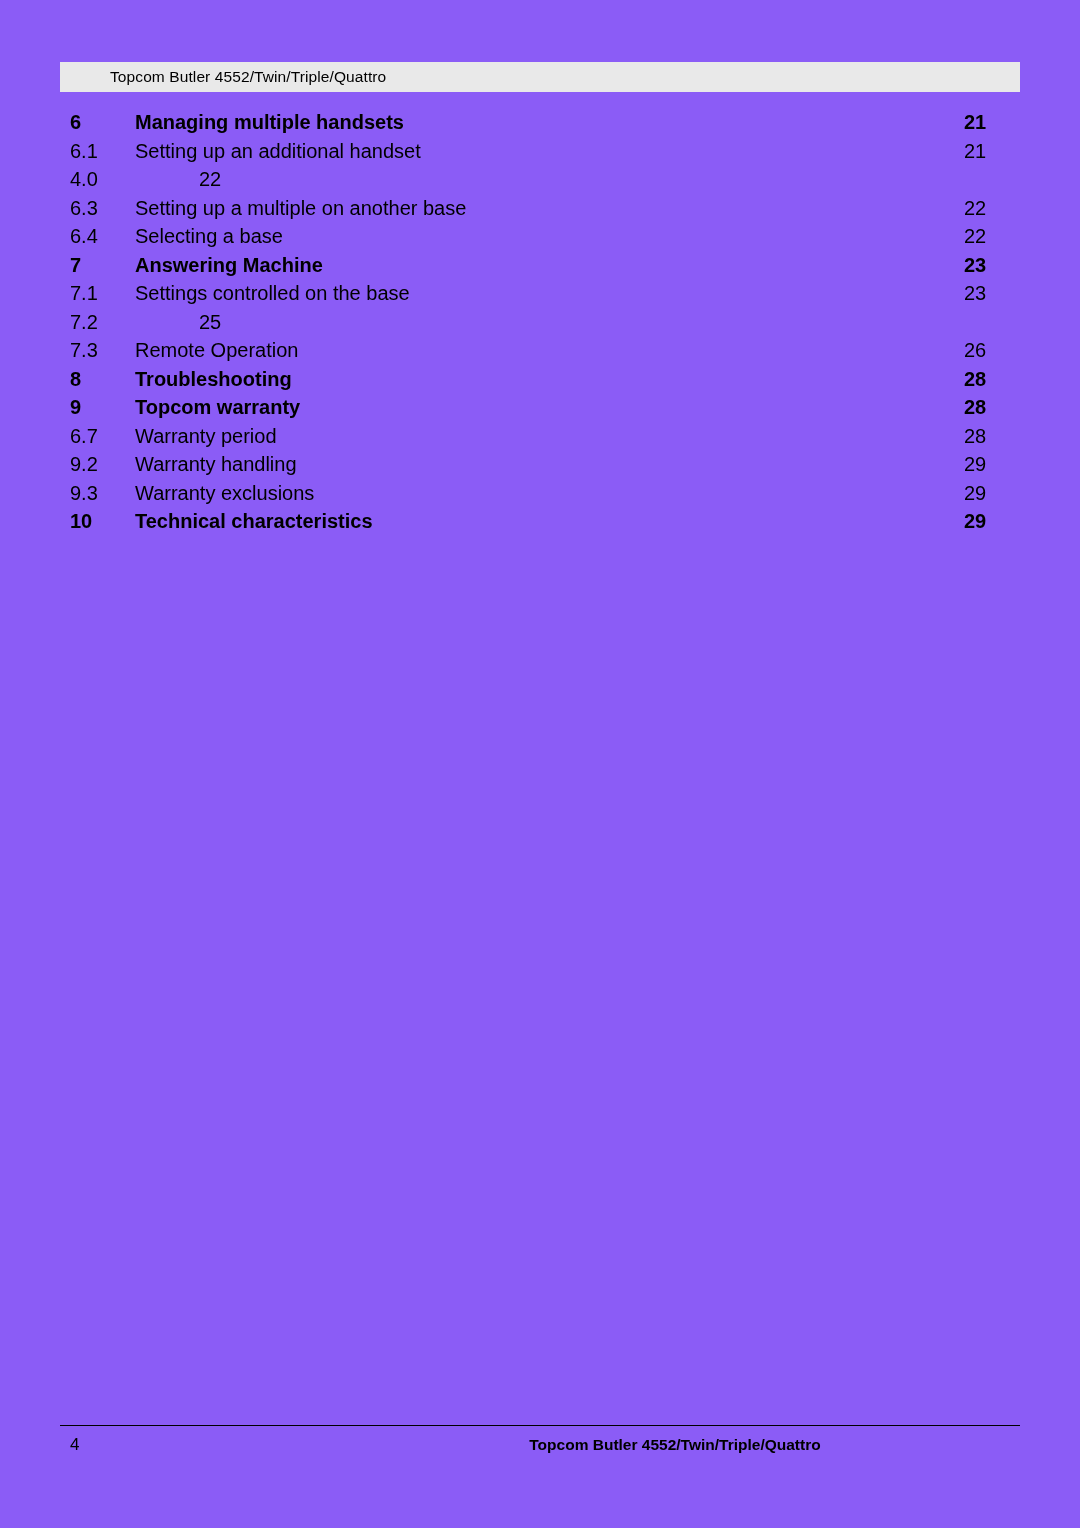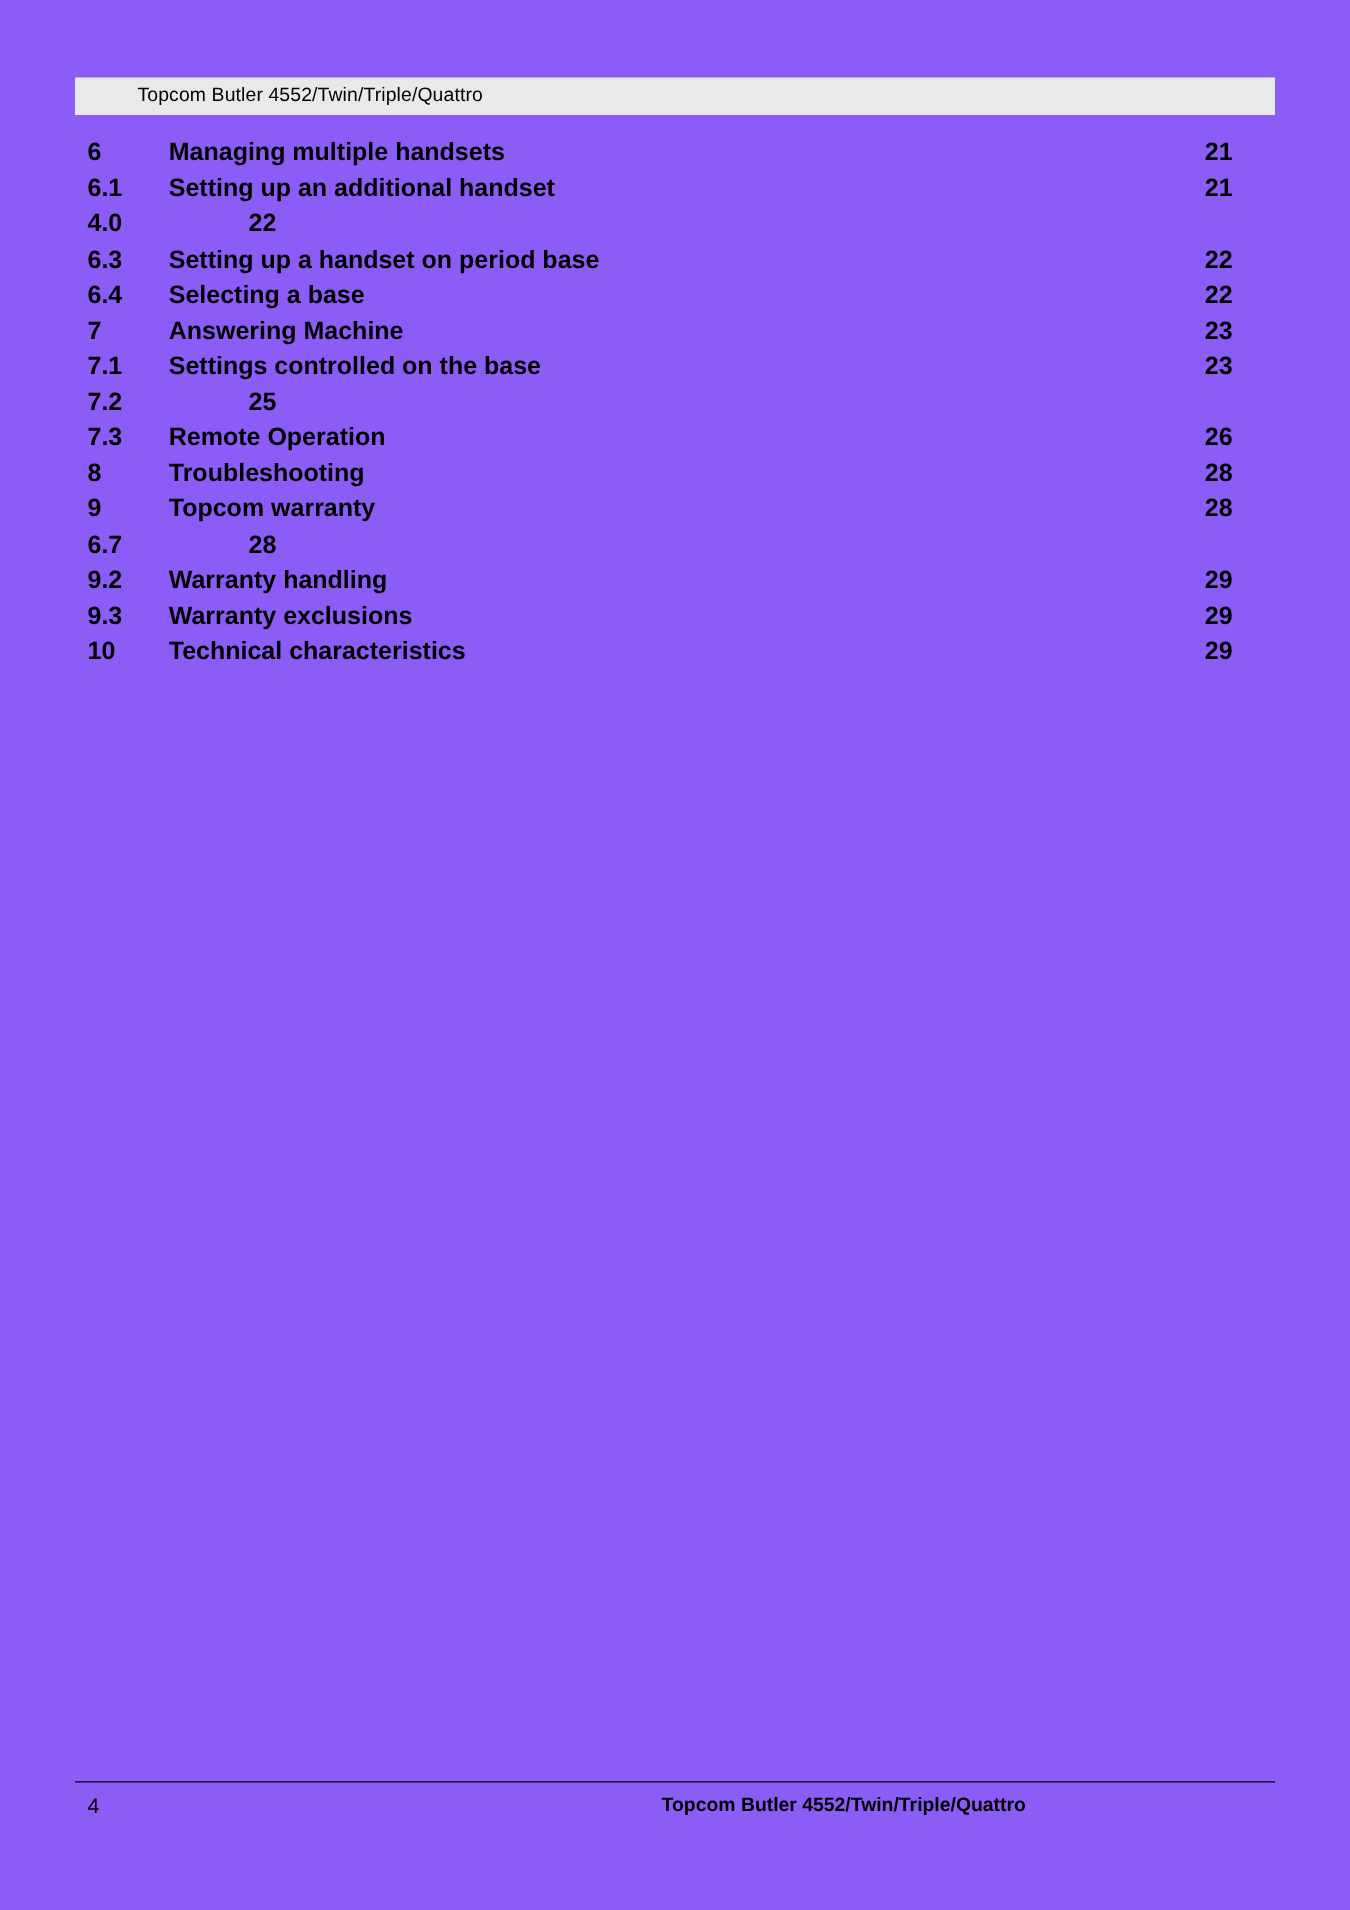--- a/index.html
+++ b/index.html
@@ -68,21 +68,21 @@
     flex: 0 0 120px;
     text-align: center;
     padding-left: 30px;
     box-sizing: border-box;
   }
   .toc-row.level1 {
     font-weight: bold;
     font-size: 20px;
   }
   .toc-row.level2 {
-    font-weight: bold;
+    font-weight: normal;
   }
   
   .footer {
     position: absolute;
     left: 60px;
     top: 1425px;
     width: 960px;
     height: 40px;
   }
   .footer-rule {
@@ -132,21 +132,21 @@
         <span class="num">6.1</span>
         <span class="title">Setting up an additional handset</span>
         <span class="page-no">21</span>
       </div>
       <div class="toc-row level2">
         <span class="num">4.0</span>
         <span class="page-no">22</span>
       </div>
       <div class="toc-row level2">
         <span class="num">6.3</span>
-        <span class="title">Setting up a handset on period base</span>
+        <span class="title">Setting up a multiple on another base</span>
         <span class="page-no">22</span>
       </div>
       <div class="toc-row level2">
         <span class="num">6.4</span>
         <span class="title">Selecting a base</span>
         <span class="page-no">22</span>
       </div>
       <div class="toc-row level1">
         <span class="num">7</span>
         <span class="title">Answering Machine</span>
@@ -171,20 +171,21 @@
         <span class="title">Troubleshooting</span>
         <span class="page-no">28</span>
       </div>
       <div class="toc-row level1">
         <span class="num">9</span>
         <span class="title">Topcom warranty</span>
         <span class="page-no">28</span>
       </div>
       <div class="toc-row level2">
         <span class="num">6.7</span>
+        <span class="title">Warranty period</span>
         <span class="page-no">28</span>
       </div>
       <div class="toc-row level2">
         <span class="num">9.2</span>
         <span class="title">Warranty handling</span>
         <span class="page-no">29</span>
       </div>
       <div class="toc-row level2">
         <span class="num">9.3</span>
         <span class="title">Warranty exclusions</span>

